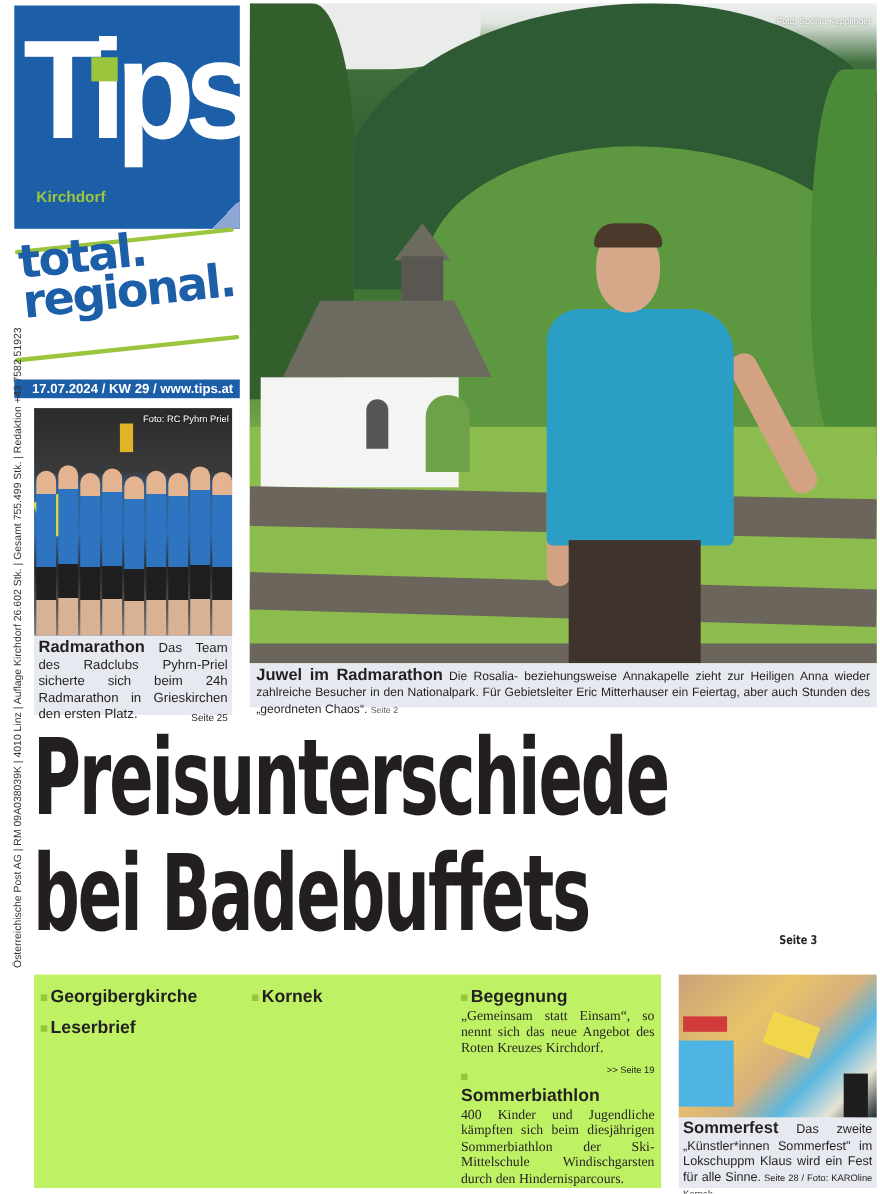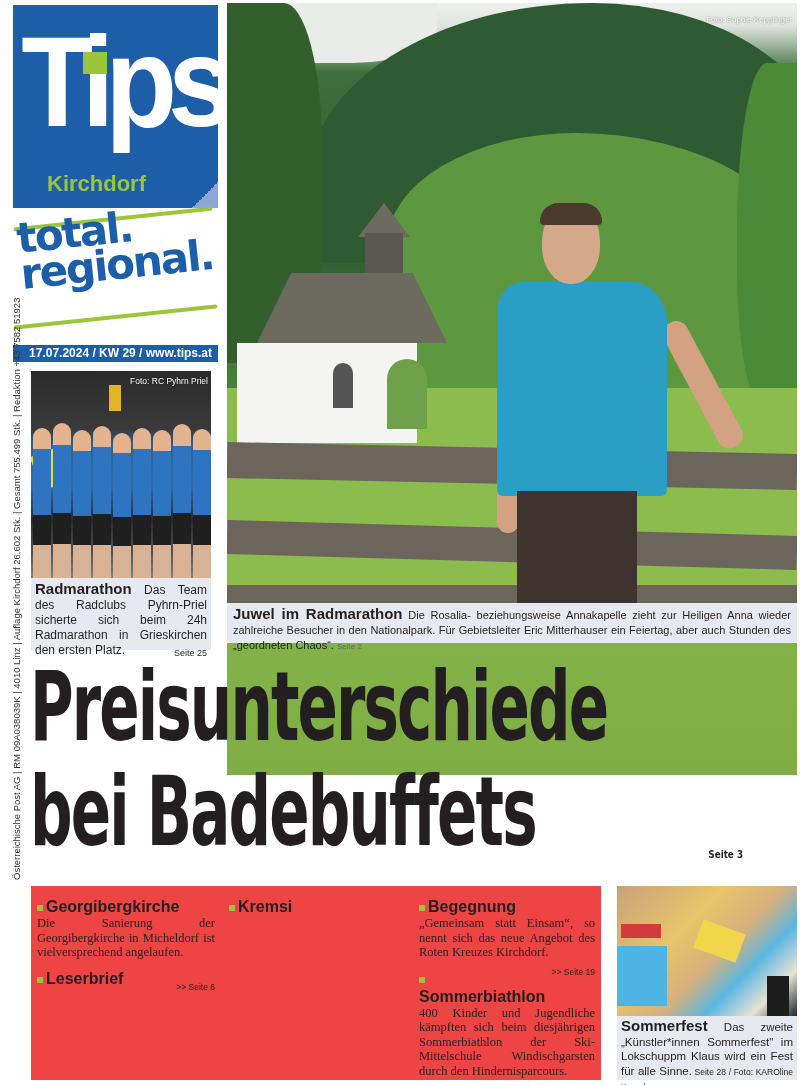--- a/index.html
+++ b/index.html
@@ -14,22 +14,22 @@
   .logo-text {
     position: absolute; left: 0; top: 2px; width: 205px; text-align: center;
     font-family: "Liberation Sans", sans-serif; font-weight: bold;
     font-size: 128px; line-height: 150px; color: #fff; letter-spacing: -10px;
     transform: scaleX(0.92);
   }
   .logo-dot {
     position: absolute; left: 70px; top: 47px; width: 24px; height: 22px; background: #9bc53d;
   }
   .logo-city {
-    position: absolute; left: 34px; top: 166px;
-    font-weight: bold; font-size: 22px; color: #9bc53d;
+    position: absolute; left: 20px; top: 166px;
+    font-weight: bold; font-size: 14px; color: #9bc53d;
   }
   .logo-curl {
     position: absolute; right: 0; bottom: 0; width: 26px; height: 26px;
     background: linear-gradient(135deg, #1c5ea8 50%, #8da6d4 50%);
   }
   .slogan {
     position: absolute; left: 13px; top: 205px; width: 205px; height: 135px;
   }
   .slogan .stripe {
     position: absolute; height: 4px; background: #9bc53d; border-radius: 2px;
@@ -68,21 +68,21 @@
   .rad-caption {
     position: absolute; left: 31px; top: 578px; width: 180px; height: 72px;
     background: #e6e9ef; padding: 3px 4px; font-size: 12px; line-height: 15px;
     text-align: justify; color: #231f20;
   }
   .rad-caption .head { font-weight: bold; font-size: 15px; }
   .page-ref { font-size: 9px; }
 
   
   .main-photo {
-    position: absolute; left: 227px; top: 3px; width: 570px; height: 772px; overflow: hidden;
+    position: absolute; left: 227px; top: 3px; width: 570px; height: 600px; overflow: hidden;
     background: linear-gradient(180deg, #eef0ee 0%, #dfe5df 3%, #3f6f3c 9%, #2f5a30 30%, #4f8a3c 55%, #86b54a 70%, #7fae45 100%);
   }
   .mountain {
     position: absolute; left: 80px; top: 0; width: 520px; height: 260px;
     background: #2e5b34; border-radius: 55% 45% 0 0 / 70% 60% 0 0;
   }
   .sky { position: absolute; left: 70px; top: 0; width: 140px; height: 60px; background: #e9ece8; border-radius: 0 0 60% 0; }
   .tree-left { position: absolute; left: 0; top: 0; width: 95px; height: 360px; background: #335f2c; border-radius: 0 40% 30% 0; }
   .tree-right { position: absolute; right: 0; top: 60px; width: 60px; height: 340px; background: #4b8a36; border-radius: 50% 0 0 40%; }
   .trees-mid { position: absolute; left: 160px; top: 130px; width: 420px; height: 280px; background: #5d9840; border-radius: 45% 55% 0 0 / 40% 50% 0 0; }
@@ -119,21 +119,21 @@
   }
   .headline .l1, .headline .l2 {
     display: block; font-size: 96px; line-height: 105px; letter-spacing: -3px;
     transform: scaleX(0.62); transform-origin: left center; white-space: nowrap;
   }
   .headline-ref { position: absolute; left: 704px; top: 848px; font-weight: bold; font-size: 11px; font-family: "DejaVu Sans", sans-serif; transform: scaleX(.8); }
 
   
   .briefs {
     position: absolute; left: 31px; top: 886px; width: 570px; height: 194px;
-    background: #ef4444;
+    background: #bef264;
   }
   .brief-col { position: absolute; top: 0; }
   .brief { margin-top: 12px; }
   .brief-title { font-weight: bold; font-size: 16px; line-height: 18px; color: #231f20; }
   .brief-title .bullet { display: inline-block; width: 6px; height: 6px; background: #9bc53d; margin-right: 3px; vertical-align: 1px; }
   .brief-body {
     font-family: "Liberation Serif", serif; font-size: 12.5px; line-height: 14.5px;
     text-align: justify; color: #231f20;
   }
   .brief-ref { font-family: "Liberation Sans", sans-serif; font-size: 8.5px; float: right; margin-top: 20px; }
@@ -226,30 +226,29 @@
 <div class="headline">
   <span class="l1">Preisunterschiede</span>
   <span class="l2">bei Badebuffets</span>
 </div>
 <div class="headline-ref">Seite 3</div>
 
 <div class="briefs">
   <div class="brief-col" style="left:6px; width:178px;">
     <div class="brief">
       <div class="brief-title"><span class="bullet"></span><span>Georgibergkirche</span></div>
-      <div class="brief-body"><span>Die Sanierung der Georgibergkirche in Micheldorf ist vielversprechend angelaufen.</span><span class="brief-ref">&gt;&gt; Seite 6</span></div>
     </div>
     <div class="brief" style="margin-top:10px;">
       <div class="brief-title"><span class="bullet"></span><span>Leserbrief</span></div>
     </div>
   </div>
 
   <div class="brief-col" style="left:198px; width:176px;">
     <div class="brief">
-      <div class="brief-title"><span class="bullet"></span><span>Kremsi</span></div>
+      <div class="brief-title"><span class="bullet"></span><span>Kornek</span></div>
     </div>
   </div>
 
   <div class="brief-col" style="left:388px; width:176px;">
     <div class="brief">
       <div class="brief-title"><span class="bullet"></span><span>Begegnung</span></div>
       <div class="brief-body"><span>„Gemeinsam statt Einsam“, so nennt sich das neue Angebot des Roten Kreuzes Kirchdorf.</span><span class="brief-ref">&gt;&gt; Seite 19</span></div>
     </div>
     <div class="brief" style="margin-top:10px;">
       <div class="brief-title"><span class="bullet"></span><span>Sommerbiathlon</span></div>

